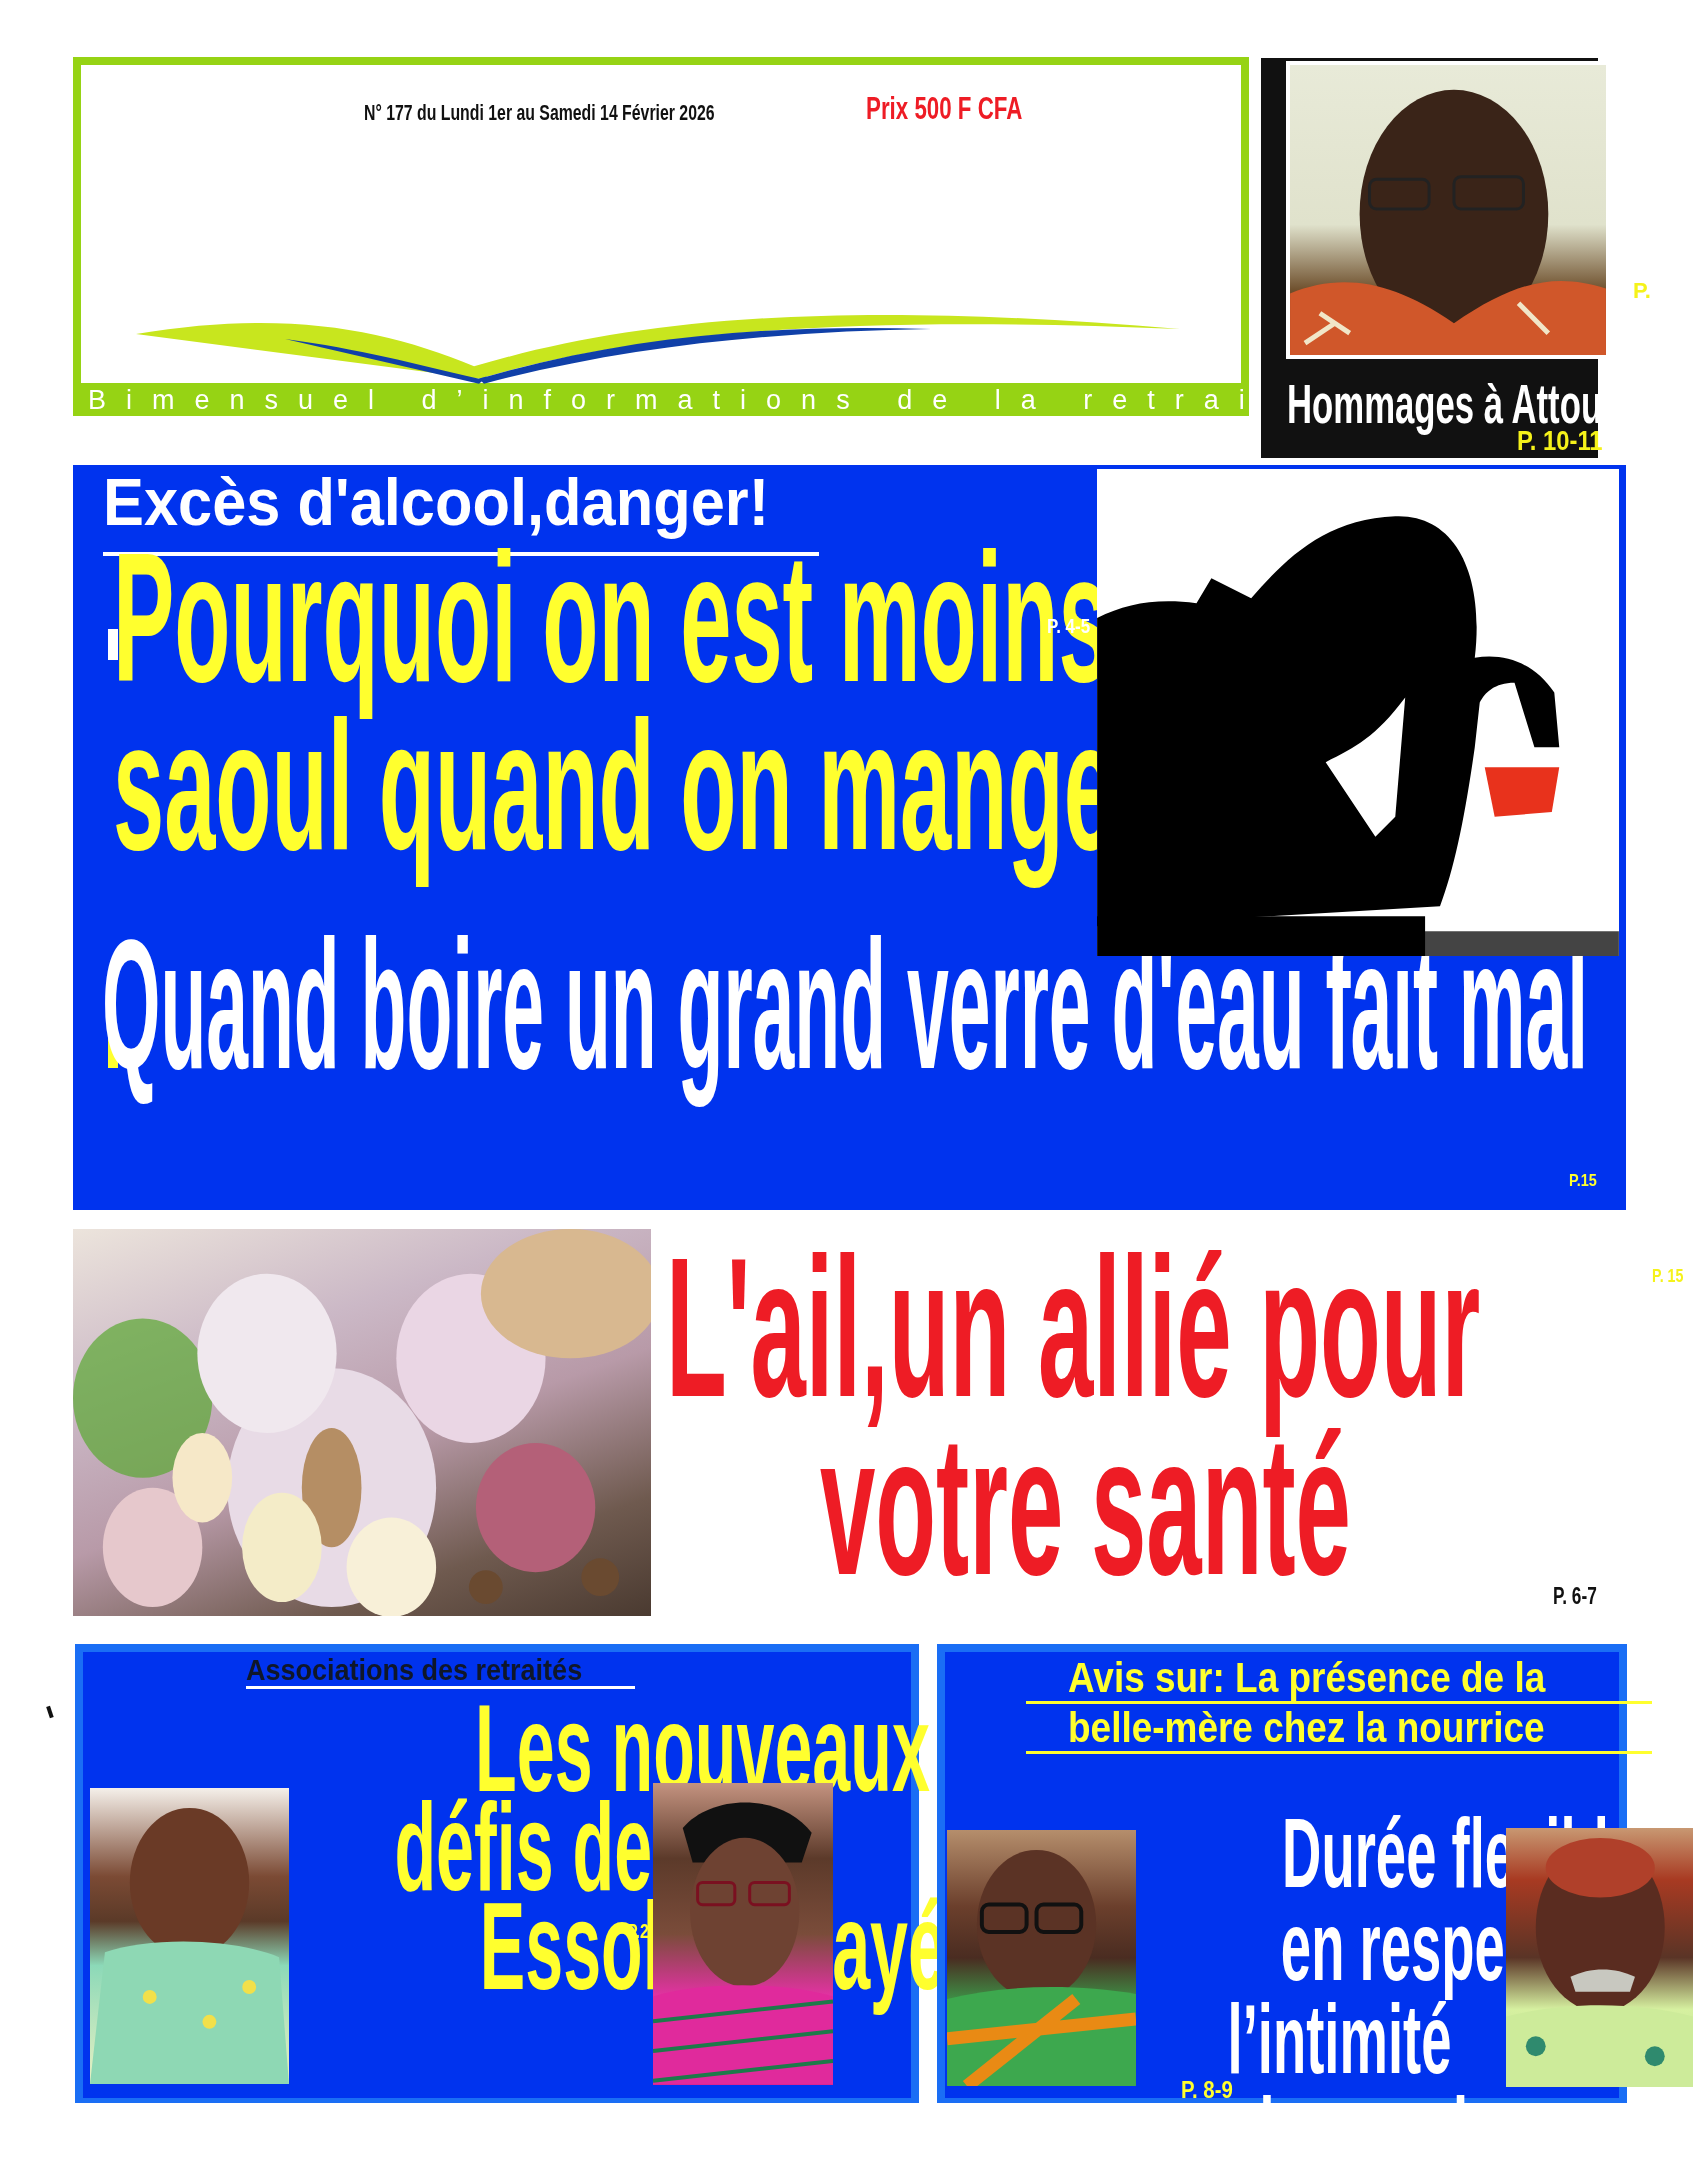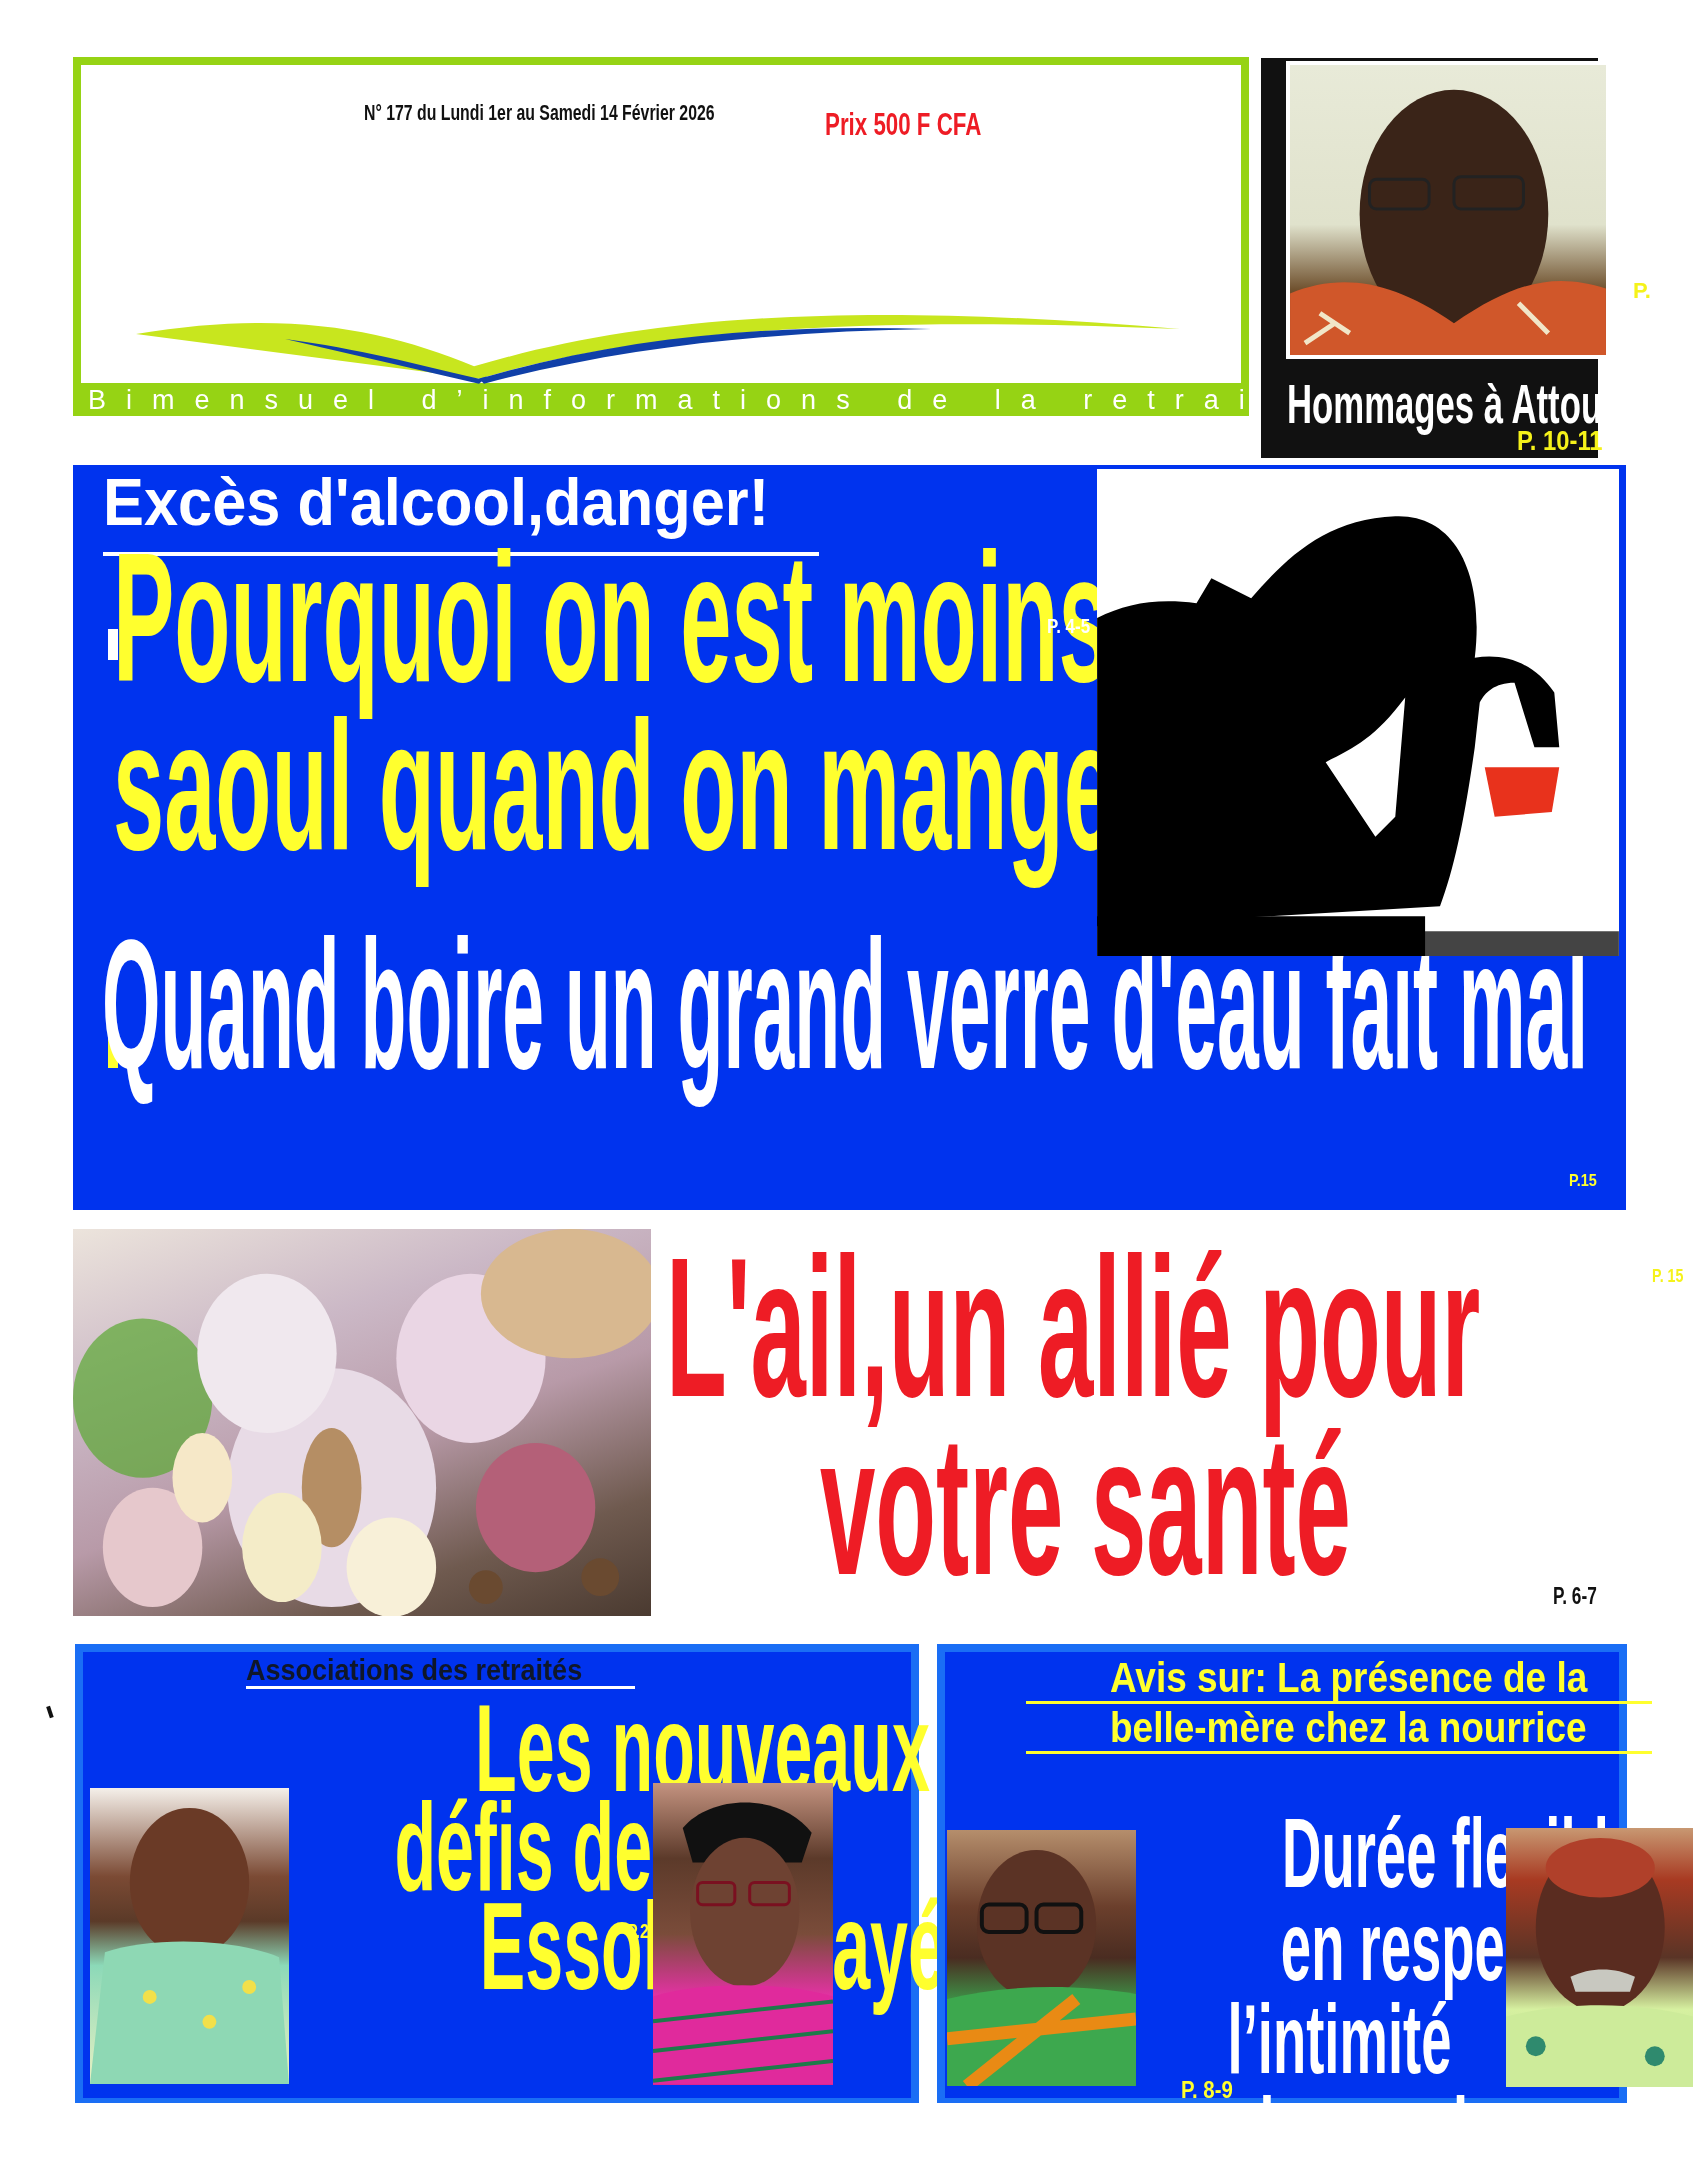--- a/index.html
+++ b/index.html
@@ -5,21 +5,21 @@
   html,body{margin:0;padding:0;}
   body{width:1703px;height:2172px;background:#ffffff;position:relative;overflow:hidden;font-family:"Liberation Sans",sans-serif;}
   .abs{position:absolute;}
   .cond{display:inline-block;transform-origin:left top;white-space:nowrap;font-weight:bold;}
 
   
   #masthead{left:73px;top:57px;width:1176px;height:359px;background:#96d314;text-align:center;}
   #masthead .inner{position:absolute;left:8.4px;top:8.4px;right:8.4px;bottom:33px;background:#fff;}
   #issue-line{left:283px;top:35px;font-size:22px;color:#111;font-weight:bold;}
   #issue-line .cond{transform:scaleX(0.72);}
-  #price{left:744px;top:26px;font-size:31px;color:#ee1c25;font-weight:bold;margin-top:16px;}
+  #price{left:785px;top:26px;font-size:31px;color:#ee1c25;font-weight:bold;}
   #price .cond{transform:scaleX(0.72);}
   #logo-title{left:70px;top:55px;font-family:"Liberation Serif",serif;font-size:174px;line-height:1;color:#4caf10;font-weight:bold;text-shadow:4px 5px 3px #9fd6ea;}
   #logo-title .cond{transform:scaleX(0.72);font-family:"Liberation Serif",serif;}
   #swoosh{left:55px;top:239px;width:1044px;height:80px;}
   #tagline{left:15px;top:327px;right:8.4px;height:33px;color:#fff;font-size:27px;letter-spacing:20px;line-height:33px;white-space:nowrap;}
 
   
   #hommages{left:1261px;top:58px;width:337px;height:400px;background:#111;}
   #hommages .frame{position:absolute;left:25px;top:3px;width:323px;height:298px;background:#fff;}
   #hommages .photo{position:absolute;left:3.5px;top:4px;right:3.5px;bottom:4px;overflow:hidden;
@@ -69,21 +69,21 @@
   #assoc-kicker .cond{transform:scaleX(0.9);}
   #assoc-head{left:214px;top:55px;color:#ffff2e;font-size:124px;line-height:0.8;text-align:center;width:398px;}
   .hline{display:block;white-space:nowrap;}
   .hline .cond{transform:scaleX(0.55);transform-origin:center top;}
   #page2{left:552px;top:276px;color:#ffff2e;font-size:20px;}
   #page2 .cond{transform:scaleX(0.8);}
   .portrait{position:absolute;overflow:hidden;}
   #assoc-photo-left{left:15px;top:144px;width:199px;height:296px;background:linear-gradient(180deg,#f5f0ea 0%,#7b4a34 30%,#5b3a28 45%,#8cd9b8 60%,#e9f1c3 100%);}
   #assoc-photo-right{left:578px;top:139px;width:180px;height:302px;background:linear-gradient(180deg,#c49380 0%,#5c3a2a 25%,#7a4c3a 50%,#e033a0 70%,#c8157a 100%);}
 
-  #avis-kicker{left:89px;top:10px;color:#ffff2e;font-size:42px;line-height:1.12;text-align:right;}
+  #avis-kicker{left:89px;top:10px;color:#ffff2e;font-size:42px;line-height:1.12;text-align:center;}
   #avis-kicker .kl{display:block;border-bottom:3px solid #ffff2e;width:626px;}
   #avis-kicker .cond{transform:scaleX(0.88);}
   #avis-head{left:199px;top:162px;color:#fff;font-size:99px;line-height:0.94;text-align:center;width:348px;}
   #avis-head .hline .cond{transform:scaleX(0.55);}
   #page89{left:244px;top:432px;color:#ffff2e;font-size:24px;}
   #page89 .cond{transform:scaleX(0.85);}
   #avis-photo-left{left:10px;top:186px;width:189px;height:256px;background:linear-gradient(180deg,#b58e6c 0%,#6b3f2c 30%,#4a2c21 50%,#3d9a4a 68%,#e0891a 85%,#2f5aa8 100%);}
   #avis-photo-right{left:569px;top:184px;width:187px;height:259px;background:linear-gradient(180deg,#c89872 0%,#a83a22 20%,#5a3426 50%,#d6f0a0 70%,#b6e48e 100%);}
 </style>
 </head>

